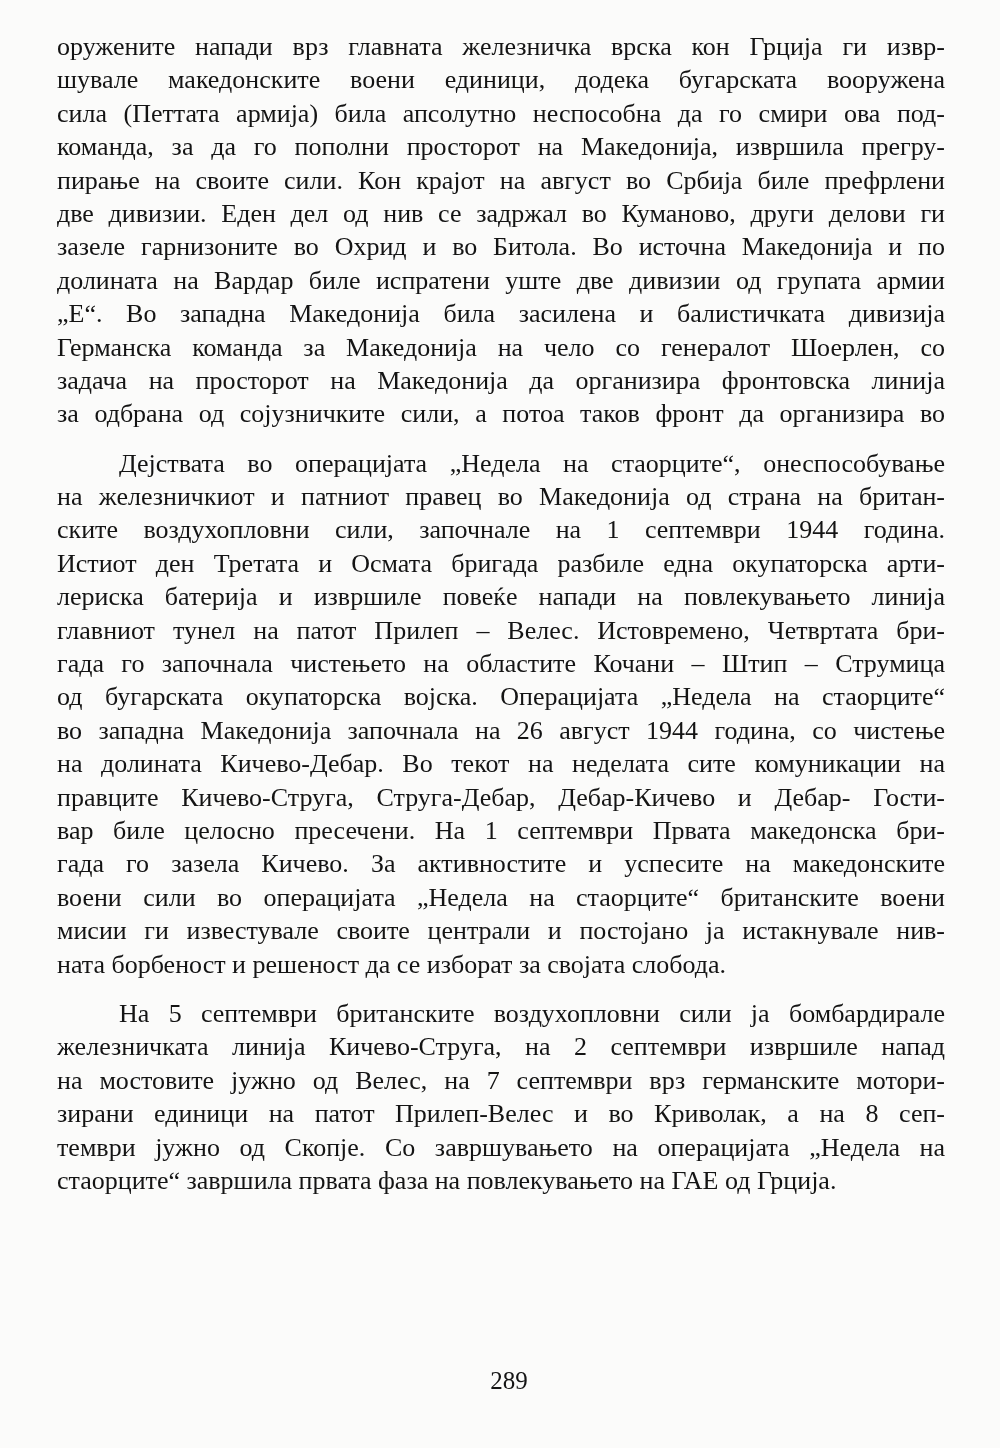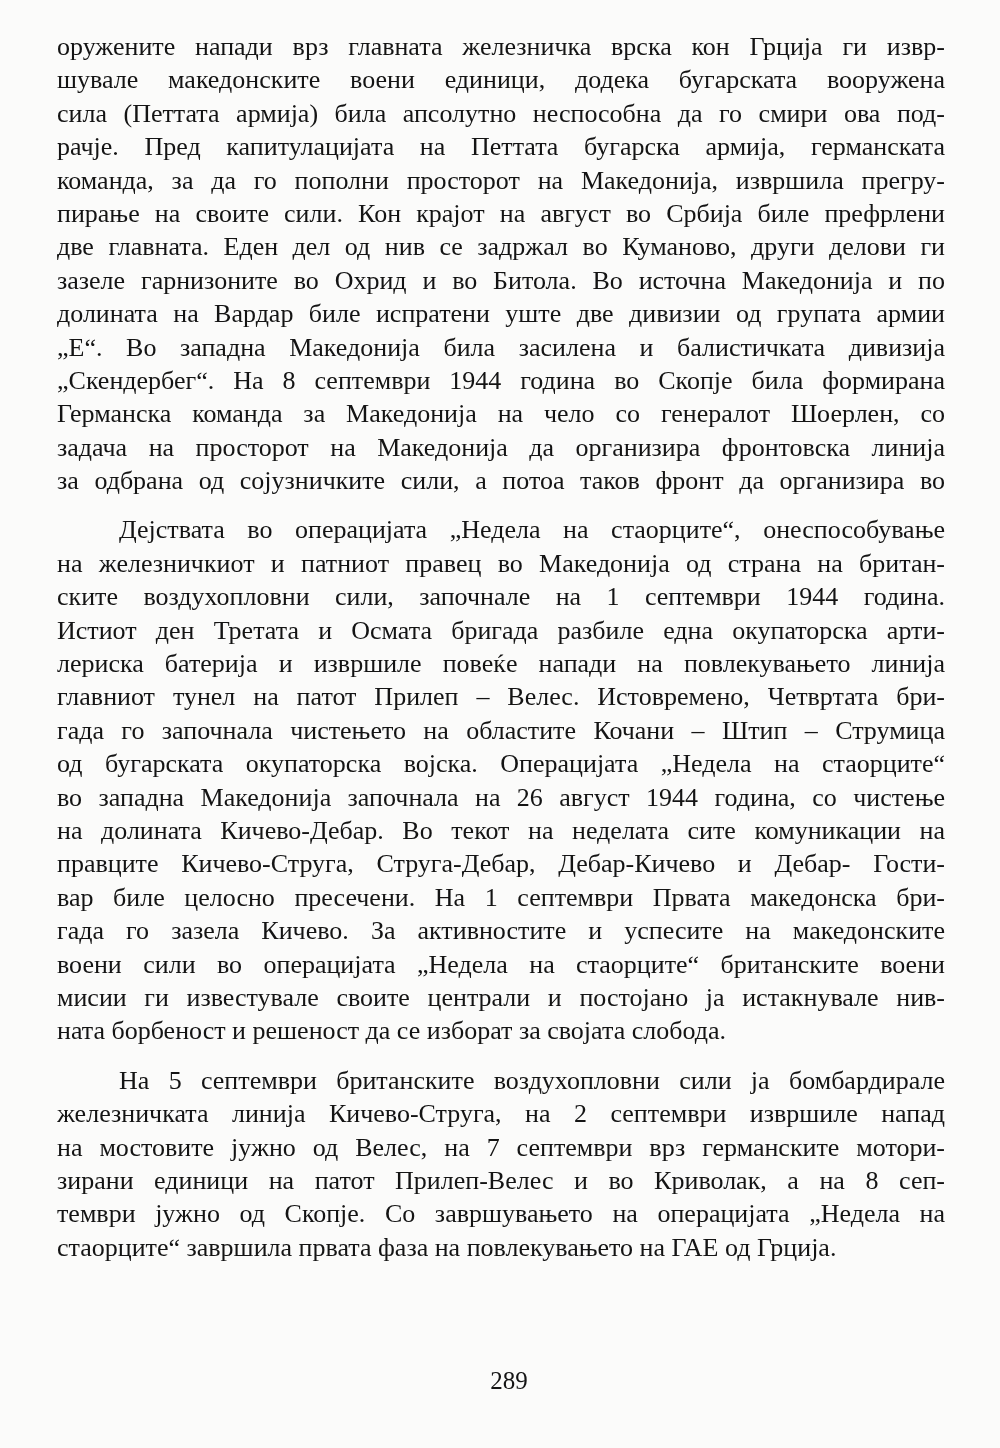--- a/index.html
+++ b/index.html
@@ -58,28 +58,26 @@
 </style>
 </head>
 <body style="background: rgb(251, 251, 250); color: rgb(20, 20, 20);">
 
 <div class="page">
   <div class="text-block" id="text-block">
       <div class="paragraph">
         <div class="line">оружените напади врз главната железничка врска кон Грција ги извр-</div>
         <div class="line">шувале македонските воени единици, додека бугарската вооружена</div>
         <div class="line">сила (Петтата армија) била апсолутно неспособна да го смири ова под-</div>
-        <div class="line">рачје. Пред капитулацијата на Петтата бугарска армија, германската</div>
         <div class="line">команда, за да го пополни просторот на Македонија, извршила прегру-</div>
         <div class="line">пирање на своите сили. Кон крајот на август во Србија биле префрлени</div>
-        <div class="line">две главната. Еден дел од нив се задржал во Куманово, други делови ги</div>
+        <div class="line">две дивизии. Еден дел од нив се задржал во Куманово, други делови ги</div>
         <div class="line">зазеле гарнизоните во Охрид и во Битола. Во источна Македонија и по</div>
         <div class="line">долината на Вардар биле испратени уште две дивизии од групата армии</div>
         <div class="line">„Е“. Во западна Македонија била засилена и балистичката дивизија</div>
-        <div class="line">„Скендербег“. На 8 септември 1944 година во Скопје била формирана</div>
         <div class="line">Германска команда за Македонија на чело со генералот Шоерлен, со</div>
         <div class="line">задача на просторот на Македонија да организира фронтовска линија</div>
         <div class="line">за одбрана од сојузничките сили, а потоа таков фронт да организира во</div>
       </div>
       <div class="paragraph">
         <div class="line indent">Дејствата во операцијата „Недела на стаорците“, онеспособување</div>
         <div class="line">на железничкиот и патниот правец во Македонија од страна на британ-</div>
         <div class="line">ските воздухопловни сили, започнале на 1 септември 1944 година.</div>
         <div class="line">Истиот ден Третата и Осмата бригада разбиле една окупаторска арти-</div>
         <div class="line">лериска батерија и извршиле повеќе напади на повлекувањето линија</div>

